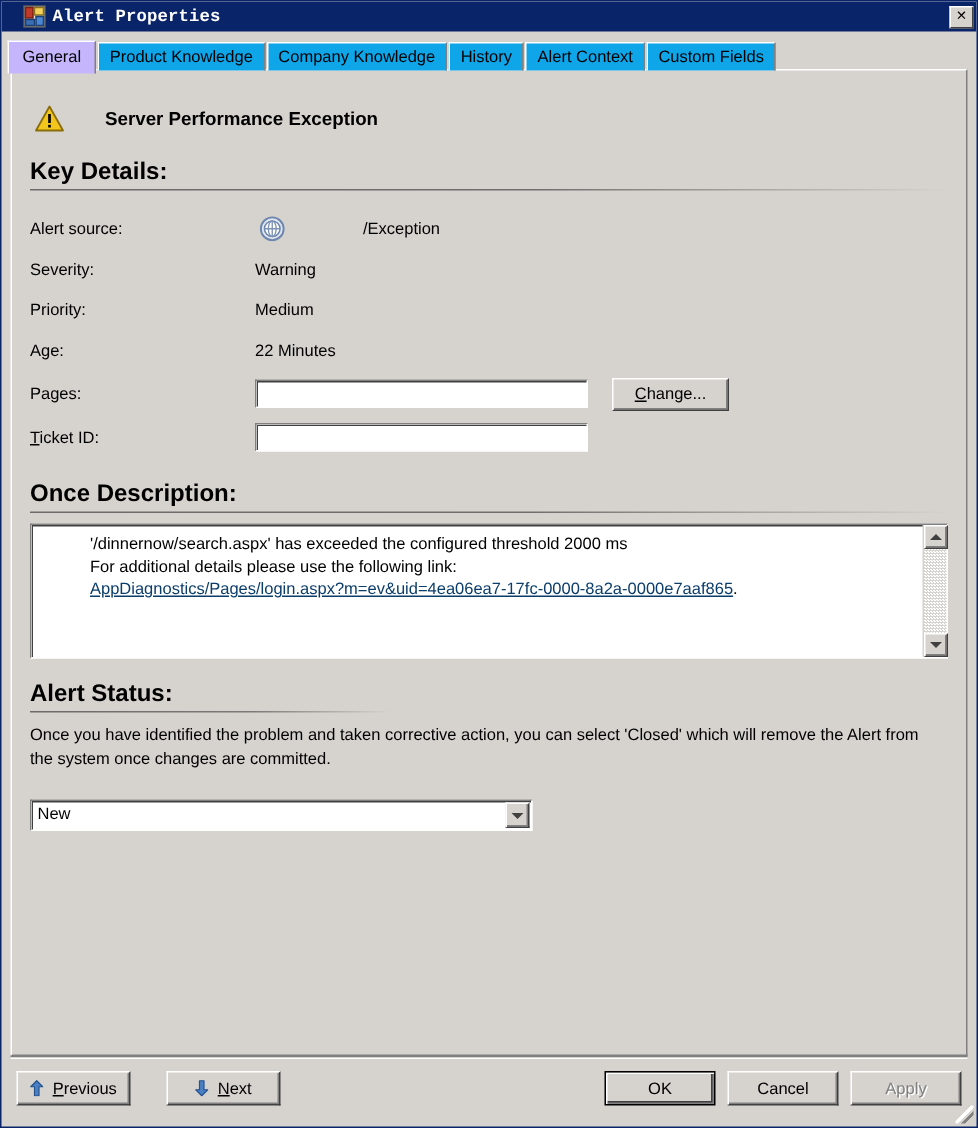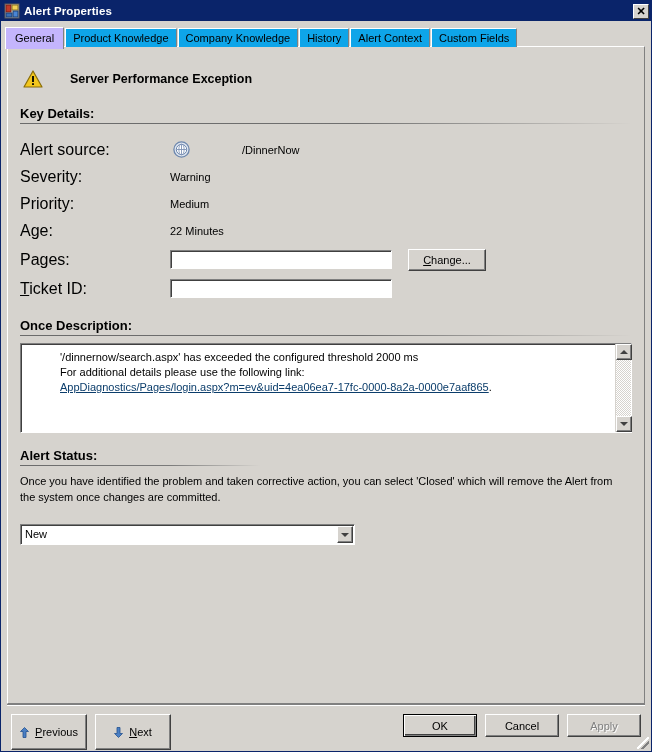--- a/index.html
+++ b/index.html
@@ -22,22 +22,23 @@
     border: 1px solid #0a246a;
     overflow: hidden;
   }
 
   
   .titlebar {
     height: 20px;
     background: #0a246a;
     display: flex;
     align-items: center;
-    padding: 0 2px 0 3px;
-    box-sizing: border-box;
+    padding: 0 2px 0 14px;
+    box-sizing: border-box;
+    font-family: Liberation Mono, monospace;
   }
   .title-icon {
     width: 16px; height: 16px;
     position: relative;
     flex: 0 0 auto;
     margin-right: 4px;
   }
   .title-text {
     color: #ffffff;
     font-weight: bold;
@@ -128,21 +129,21 @@
   .alert-title {
     font-weight: bold;
     font-size: 12.5px;
     margin-left: 26px;
     white-space: nowrap;
   }
 
   
   .section-h {
     font-weight: bold;
-    font-size: 13px;
+    font-size: 16px;
     margin: 0 0 2px 0;
   }
   .section-rule {
     height: 1px;
     background: linear-gradient(to right, #6b6b6b 0%, #6f6f6f 55%, #d6d3ce 100%);
     margin-bottom: 7px;
   }
   .section-rule.short {
     background: linear-gradient(to right, #6b6b6b 0%, #7a7a7a 62%, #d6d3ce 100%);
     width: 240px;
@@ -151,21 +152,21 @@
   
   .kd { margin-top: 12px; }
   .kd-row {
     display: flex;
     align-items: center;
     height: 27px;
   }
   .kd-label {
     width: 150px;
     flex: 0 0 150px;
-    font-size: 16px;
+    font-size: 11px;
   }
   .kd-value { font-size: 11px; }
   .src-icon-cell {
     width: 72px;
     flex: 0 0 72px;
     display: flex;
     align-items: center;
   }
   .src-icon { width: 17px; height: 17px; position: relative; margin-left: 3px;}
 
@@ -306,23 +307,23 @@
   .footer-sep {
     position: absolute;
     left: 6px; right: 6px; top: 0;
     height: 0;
     border-top: 1px solid #808080;
     border-bottom: 1px solid #ffffff;
   }
   .footer-left { position: absolute; left: 10px; top: 10px; display: flex; }
   .footer-right { position: absolute; right: 10px; top: 10px; display: flex; }
   .navbtn {
-    width: 76px; height: 36px;
+    width: 76px; height: 23px;
     display: flex; align-items: center; justify-content: center;
-    margin-right: 8px;
+    margin-right: 24px;
   }
   .arrow-ico {
     width: 9px; height: 11px;
     margin-right: 6px;
     position: relative;
     flex: 0 0 auto;
   }
   .actbtn { width: 74px; height: 23px; margin-left: 8px; }
   .grip {
     position: absolute;
@@ -387,21 +388,21 @@
           <span class="src-icon-cell">
             <span class="src-icon">
               <svg width="17" height="17" viewBox="0 0 17 17">
                 <circle cx="8.5" cy="8.5" r="7.6" fill="#dfe6f0" stroke="#6c86ad" stroke-width="1.3"></circle>
                 <circle cx="8.5" cy="8.5" r="5.2" fill="#ffffff" stroke="#6c86ad" stroke-width="1"></circle>
                 <path d="M8.5 3.4 v10.2 M3.4 8.5 h10.2" stroke="#7f93b5" stroke-width=".9"></path>
                 <ellipse cx="8.5" cy="8.5" rx="2.6" ry="5.2" fill="none" stroke="#7f93b5" stroke-width=".9"></ellipse>
               </svg>
             </span>
           </span>
-          <span class="kd-value">/DinnerNow</span>
+          <span class="kd-value">/Exception</span>
         </div>
 
         <div class="kd-row">
           <span class="kd-label">Severity:</span>
           <span class="kd-value">Warning</span>
         </div>
 
         <div class="kd-row">
           <span class="kd-label">Priority:</span>
           <span class="kd-value">Medium</span>

